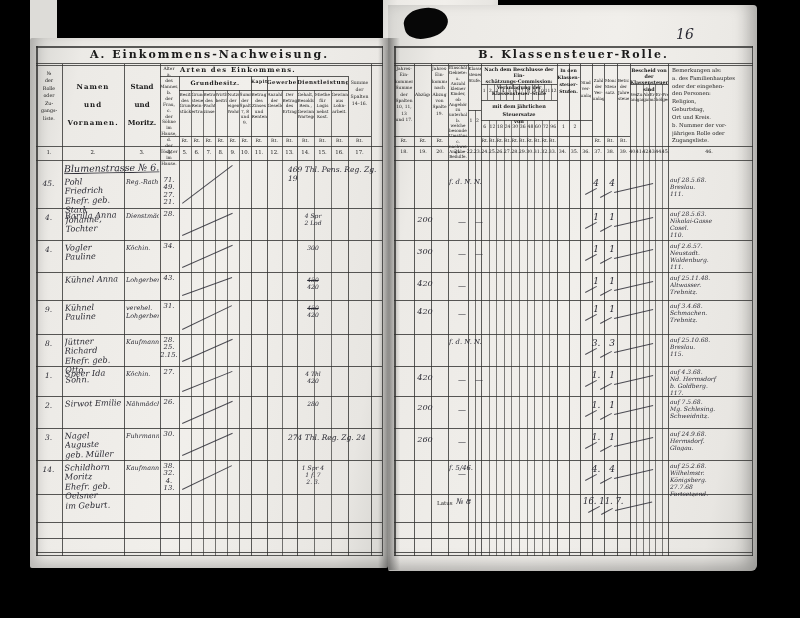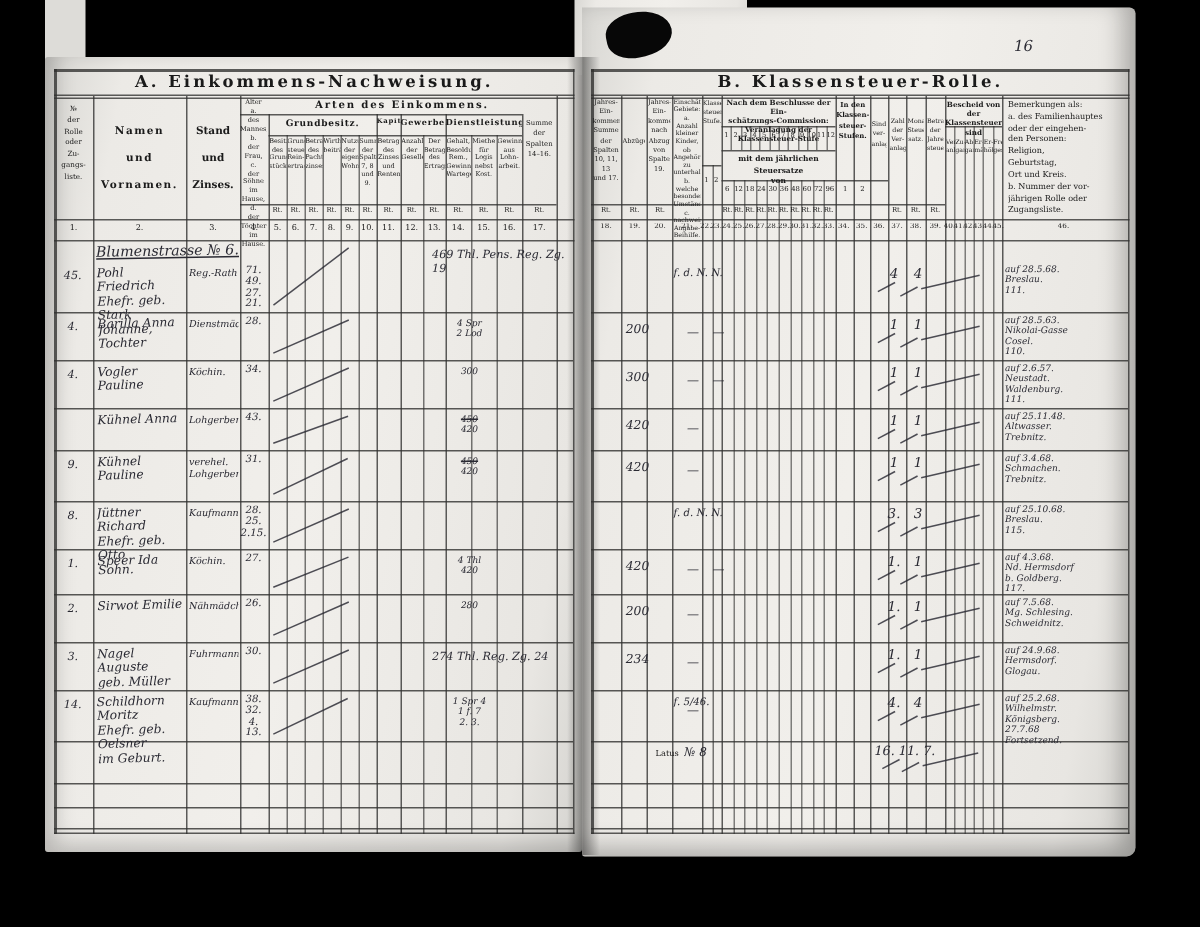--- a/index.html
+++ b/index.html
@@ -22,21 +22,21 @@
 
     <div class="abs" style="left:30px;top:0;width:27px;height:44px;background:#dddcd8;border-radius:0 0 3px 3px;"></div>
     <div class="abs page" style="left:30px;top:38px;width:358px;height:530px;border-radius:2px;box-shadow:inset 6px -5px 14px rgba(0,0,0,.22);"></div>
     <div class="abs page" style="left:383px;top:0;width:115px;height:50px;"></div>
     <div class="abs page" style="left:388px;top:5px;width:369px;height:566px;border-radius:0 4px 6px 2px;box-shadow:inset -8px -6px 16px rgba(0,0,0,.28);"></div>
     <div class="abs" style="left:378px;top:38px;width:22px;height:532px;background:linear-gradient(90deg,rgba(0,0,0,0),rgba(0,0,0,.38) 50%,rgba(0,0,0,0));"></div>
     <div class="abs" style="left:404px;top:8px;width:44px;height:30px;background:#070707;border-radius:46% 58% 52% 48%;transform:rotate(-12deg);"></div>
 
     <div class="abs prt b c pl" style="left:394px;top:48px;width:359px;font-size:11px;letter-spacing:2px;">B. Klassensteuer-Rolle.</div>
     <div class="abs prt b c pl" style="left:36px;top:48px;width:347px;font-size:11px;letter-spacing:2px;">A. Einkommens-Nachweisung.</div>
-    <div class="abs hand pl" style="left:676px;top:26px;font-size:10px;">16</div>
+    <div class="abs hand pl" style="left:676px;top:26px;font-size:14px;">16</div>
   <div class="abs " style="left: 36px; top: 46px; width: 347px; height: 1.6px; background: rgba(48, 48, 46, 0.78);"></div>
       <div class="abs " style="left: 36px; top: 554.5px; width: 347px; height: 1.6px; background: rgba(48, 48, 46, 0.78);"></div>
       <div class="abs " style="left: 36px; top: 46px; width: 1.6px; height: 510px; background: rgba(48, 48, 46, 0.78);"></div>
       <div class="abs " style="left: 381.5px; top: 46px; width: 1.6px; height: 510px; background: rgba(48, 48, 46, 0.78);"></div>
       <div class="abs " style="left: 36px; top: 63px; width: 347px; height: 1px; background: rgba(48, 48, 46, 0.78);"></div>
       <div class="abs " style="left: 36px; top: 65px; width: 347px; height: 0.6px; background: rgba(48, 48, 46, 0.78);"></div>
       <div class="abs " style="left: 160px; top: 76px; width: 188px; height: 1px; background: rgba(48, 48, 46, 0.78);"></div>
       <div class="abs " style="left: 179px; top: 90px; width: 169px; height: 1px; background: rgba(48, 48, 46, 0.78);"></div>
       <div class="abs " style="left: 160px; top: 136px; width: 211px; height: 0.7px; background: rgba(48, 48, 46, 0.78);"></div>
       <div class="abs " style="left: 36px; top: 146px; width: 347px; height: 1px; background: rgba(48, 48, 46, 0.78);"></div>
@@ -63,34 +63,34 @@
 Rolle
 oder
 Zu-
 gangs-
 liste.</div>
       <div class="abs prt b c pl oh" style="left: 63px; top: 78px; width: 60px; font-size: 7px; line-height: 2.6; letter-spacing: 1px;">Namen
 und
 Vornamen.</div>
       <div class="abs prt b c pl oh" style="left: 125px; top: 78px; width: 34px; font-size: 7px; line-height: 2.6;">Stand
 und
-Zinses.</div>
+Moritz.</div>
       <div class="abs prt c pl oh" style="left: 160px; top: 66px; width: 18px; font-size: 4.4px; line-height: 1.35;">Alter
 a.
 des
 Mannes,
 b.
 der Frau,
 c.
 der Söhne
 im Hause,
 d.
 der Töchter
 im Hause.</div>
-      <div class="abs prt b c pl oh" style="left: 174px; top: 65.5px; width: 188px; font-size: 6.8px; letter-spacing: 1.2px;">Arten des Einkommens.</div>
+      <div class="abs prt b c pl oh" style="left: 144px; top: 65.5px; width: 188px; font-size: 6.8px; letter-spacing: 1.2px;">Arten des Einkommens.</div>
       <div class="abs prt b c pl oh" style="left: 179px; top: 79px; width: 72px; font-size: 6px; letter-spacing: 0.5px;">Grundbesitz.</div>
       <div class="abs prt b c pl oh" style="left: 251px; top: 79px; width: 16px; font-size: 4.6px; letter-spacing: 0.5px;">Kapital.</div>
       <div class="abs prt b c pl oh" style="left: 267px; top: 79px; width: 30px; font-size: 5.4px; letter-spacing: 0.5px;">Gewerbe.</div>
       <div class="abs prt b c pl oh" style="left: 297px; top: 79px; width: 51px; font-size: 5.6px; letter-spacing: 0.5px;">Dienstleistung.</div>
       <div class="abs prt c pl oh" style="left: 179.5px; top: 92px; width: 11px; font-size: 4.3px; line-height: 1.3;">Besitzthum
 des
 Grund-
 stücks.</div>
       <div class="abs prt c pl oh" style="left: 191.5px; top: 92px; width: 11px; font-size: 4.3px; line-height: 1.3;">Grund-
 steuer-
@@ -559,21 +559,21 @@
       <div class="abs hand pl oh" style="left: 670px; top: 398px; width: 80px; font-size: 6px; line-height: 1.18;">auf 7.5.68.
 Mg. Schlesing.
 Schweidnitz.</div>
       <div class="abs hand c pl oh" style="left: 37px; top: 433px; width: 23px; font-size: 7.5px;">3.</div>
       <div class="abs hand pl oh" style="left: 65px; top: 431px; width: 58px; font-size: 8.2px; line-height: 1.15; transform: rotate(-1.5deg);">Nagel Auguste
 geb. Müller</div>
       <div class="abs hand pl oh" style="left: 126px; top: 433px; width: 33px; font-size: 6.4px; line-height: 1.2;">Fuhrmann.</div>
       <div class="abs hand c pl oh" style="left: 159px; top: 431px; width: 20px; font-size: 6.8px; line-height: 1.1;">30.</div>
       <div class="abs " style="left: 182px; top: 455px; width: 54.626px; border-top: 1.4px solid rgba(40, 40, 50, 0.82); transform: rotate(-23.7495deg); transform-origin: left top;"></div>
       <div class="abs hand pl oh" style="left: 288px; top: 433px; width: 95px; font-size: 7.5px;">274 Thl. Reg. Zg. 24</div>
-      <div class="abs hand c pl oh" style="left: 410px; top: 434px; width: 30px; font-size: 8.2px;">234</div>
+      <div class="abs hand c pl oh" style="left: 410px; top: 434px; width: 30px; font-size: 8.2px;">260</div>
       <div class="abs hand pl oh" style="left: 458px; top: 437px; width: 14px; font-size: 8px;">—</div>
       <div class="abs hand c pl oh" style="left: 589px; top: 432px; width: 14px; font-size: 9px;">1.</div>
       <div class="abs hand c pl oh" style="left: 605px; top: 432px; width: 14px; font-size: 9px;">1</div>
       <div class="abs " style="left: 585px; top: 448px; width: 13px; border-top: 1.3px solid rgba(40, 40, 50, 0.82); transform: rotate(-28deg); transform-origin: left top;"></div>
       <div class="abs " style="left: 600px; top: 451px; width: 13px; border-top: 1.3px solid rgba(40, 40, 50, 0.82); transform: rotate(-28deg); transform-origin: left top;"></div>
       <div class="abs " style="left: 614px; top: 446px; width: 40px; border-top: 1.1px solid rgba(40, 40, 50, 0.82); transform: rotate(-13deg); transform-origin: left top;"></div>
       <div class="abs hand pl oh" style="left: 670px; top: 430px; width: 80px; font-size: 6px; line-height: 1.18;">auf 24.9.68.
 Hermsdorf.
 Glogau.</div>
       <div class="abs hand c pl oh" style="left: 37px; top: 465px; width: 23px; font-size: 7.5px;">14.</div>

